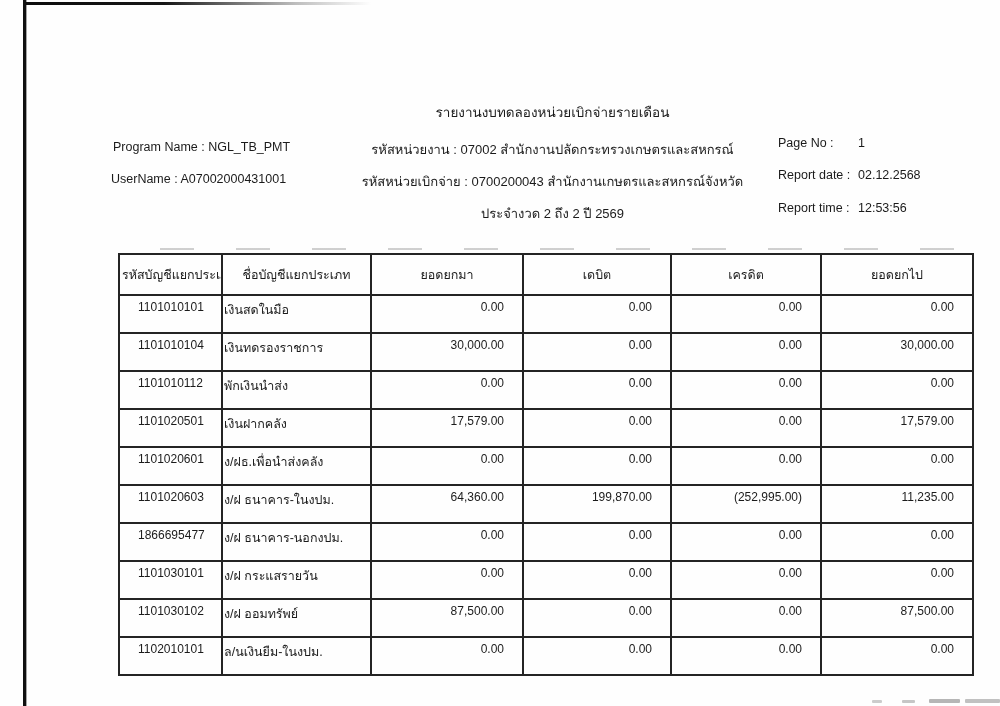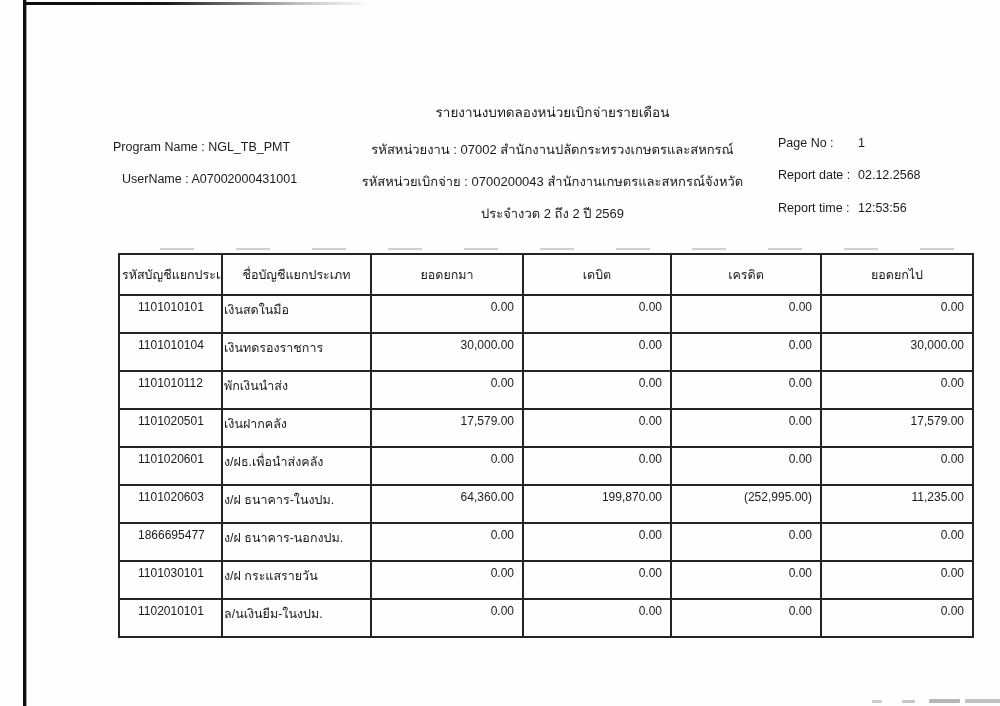--- a/index.html
+++ b/index.html
@@ -34,21 +34,21 @@
   .streak-4 { left: 965px; top: 699px; width: 35px; height: 4px; background: #c1c1c1; }
 
   
   .hdr { position: absolute; white-space: nowrap; font-size: 12.5px; }
   .hdr-center { left: 280px; width: 545px; text-align: center; font-size: 13px; }
   .report-title { top: 101px; font-size: 13.5px; }
   .center-agency { top: 139px; }
   .center-disburse { top: 171px; }
   .center-period { top: 203px; }
   .left-program { left: 113px; top: 140px; }
-  .left-username { left: 122px; top: 172px; }
+  .left-username { left: 111px; top: 172px; }
   .rlabel { left: 778px; }
   .rvalue { left: 858px; }
   .r-line1 { top: 136px; }
   .r-line2 { top: 168px; }
   .r-line3 { top: 201px; }
 
   
   .report-table {
     position: absolute; left: 118px; top: 253px; width: 854px;
     border-collapse: collapse; table-layout: fixed;
@@ -60,21 +60,21 @@
   }
   .report-table th {
     height: 39px; font-weight: normal; font-size: 12.5px;
     text-align: center; vertical-align: middle; padding: 0 2px;
   }
   .report-table td {
     height: 31px; vertical-align: top; padding-top: 4px;
   }
   td.c-code { text-align: left; padding-left: 18px; font-size: 12px; }
   td.c-name { text-align: left; font-size: 12.5px; }
-  td.c-num  { text-align: right; padding-right: 8px; }
+  td.c-num  { text-align: right; padding-right: 18px; }
 </style>
 </head>
 <body>
 
 <div class="page">
 
   <div class="scan-left-line"></div>
   <div class="scan-top-line"></div>
   <div class="table-pre-line"></div>
   <div class="streak streak-1"></div>
@@ -184,20 +184,28 @@
 
     <tr>
       <td class="c-code">1101030101</td>
       <td class="c-name">ง/ฝ กระแสรายวัน</td>
       <td class="c-num">0.00</td>
       <td class="c-num">0.00</td>
       <td class="c-num">0.00</td>
       <td class="c-num">0.00</td>
     </tr>
 
+    <tr>
+      <td class="c-code">1101030102</td>
+      <td class="c-name">ง/ฝ ออมทรัพย์</td>
+      <td class="c-num">87,500.00</td>
+      <td class="c-num">0.00</td>
+      <td class="c-num">0.00</td>
+      <td class="c-num">87,500.00</td>
+    </tr>
 
     <tr>
       <td class="c-code">1102010101</td>
       <td class="c-name">ล/นเงินยืม-ในงปม.</td>
       <td class="c-num">0.00</td>
       <td class="c-num">0.00</td>
       <td class="c-num">0.00</td>
       <td class="c-num">0.00</td>
     </tr>
   </tbody>

